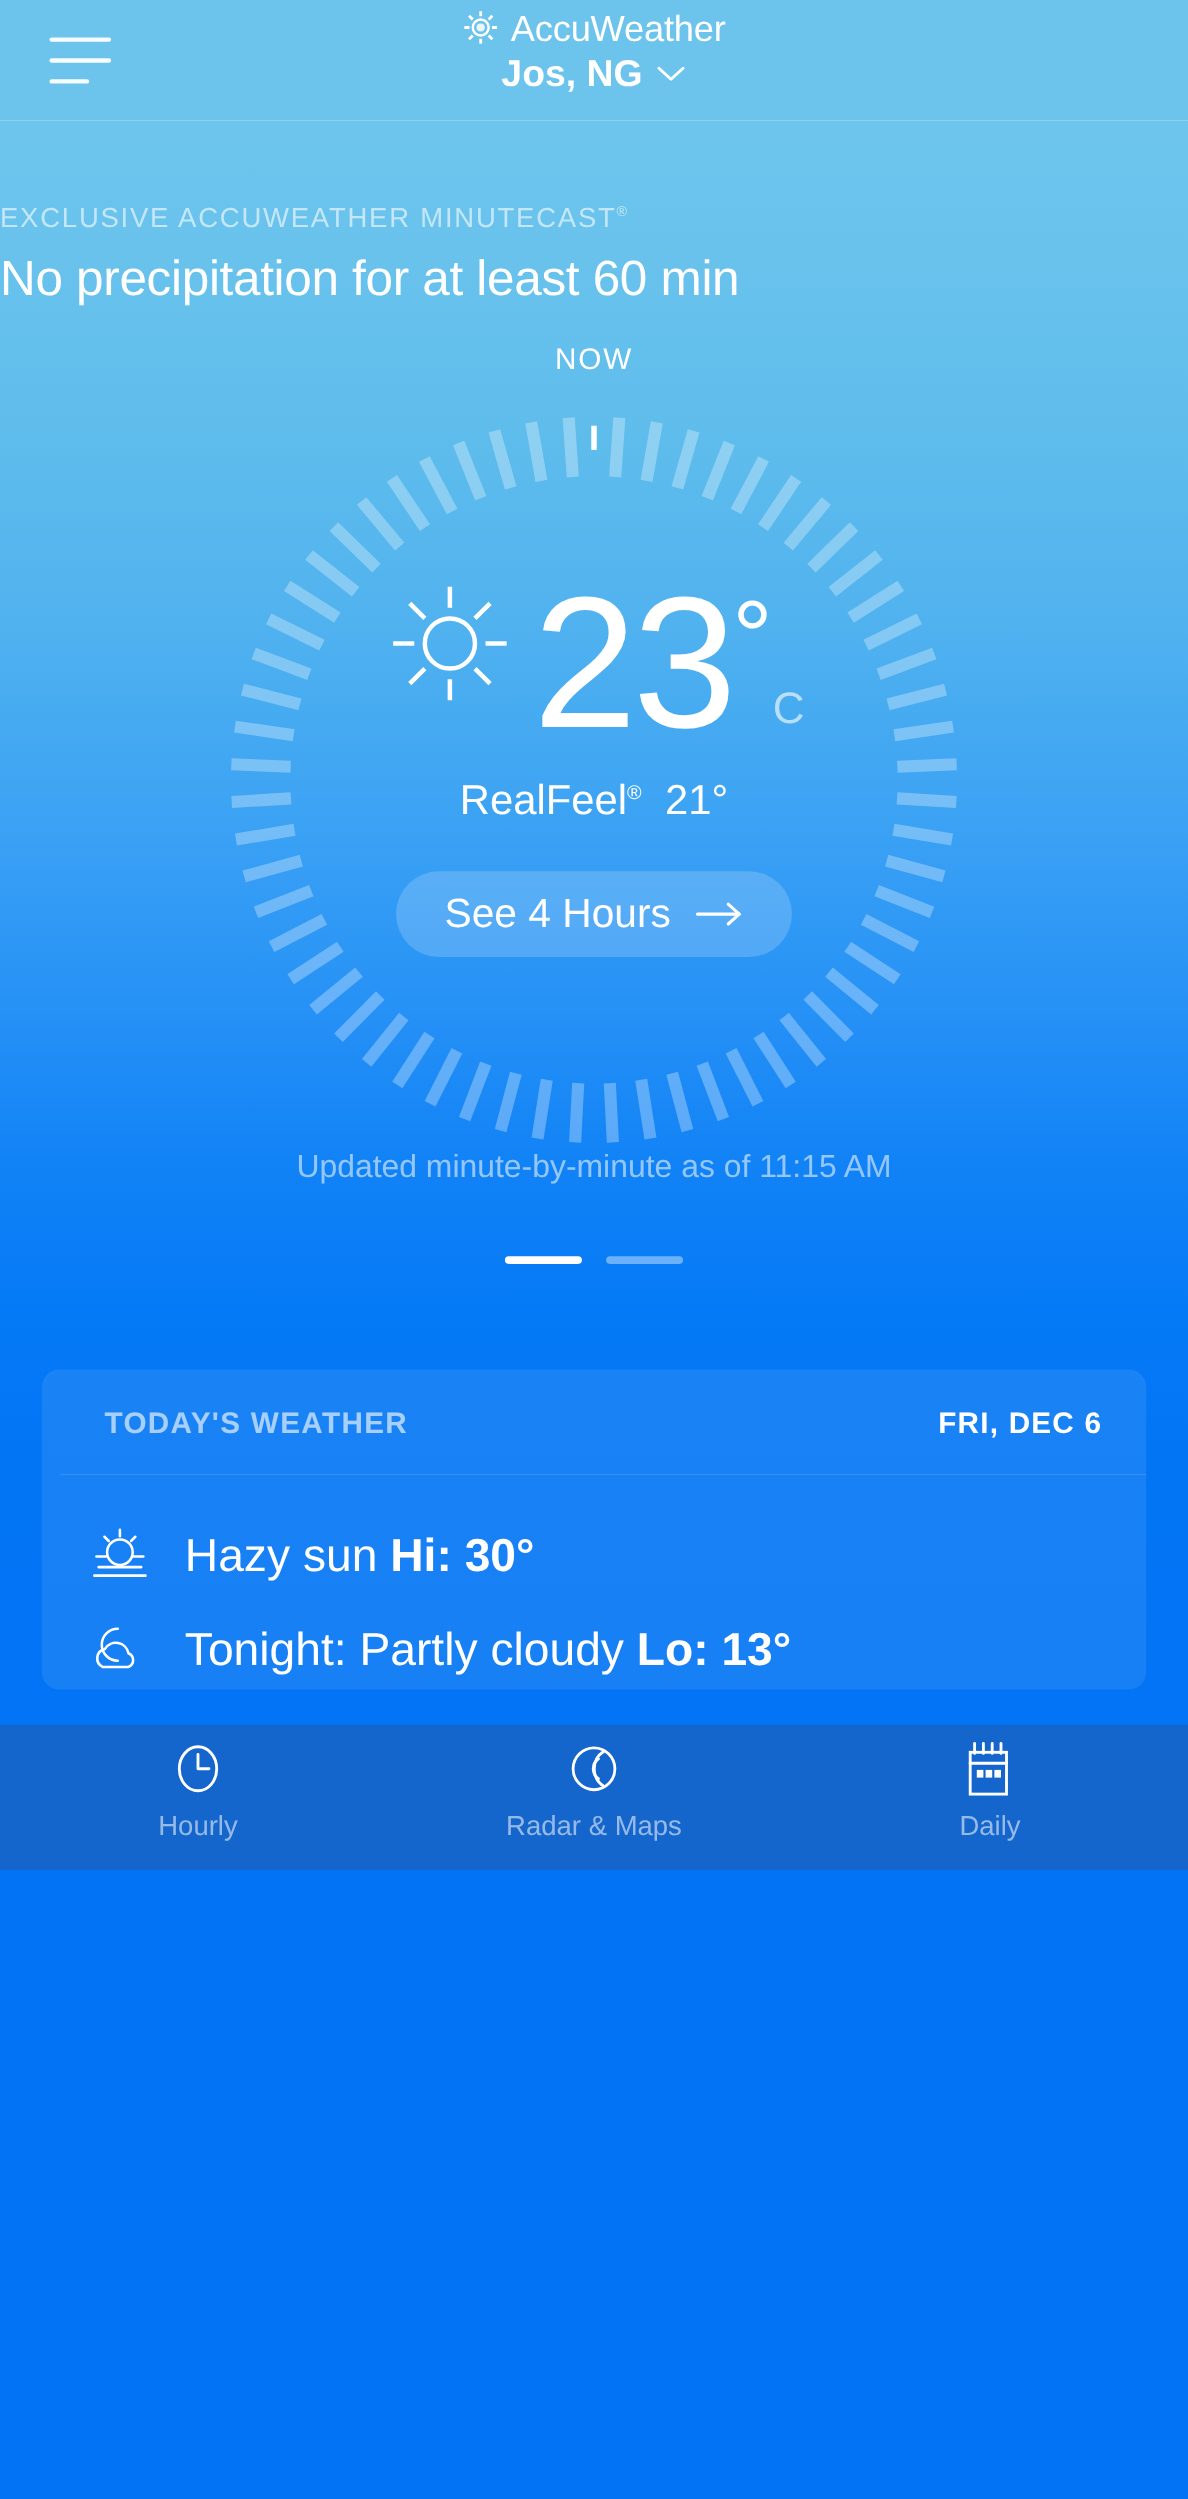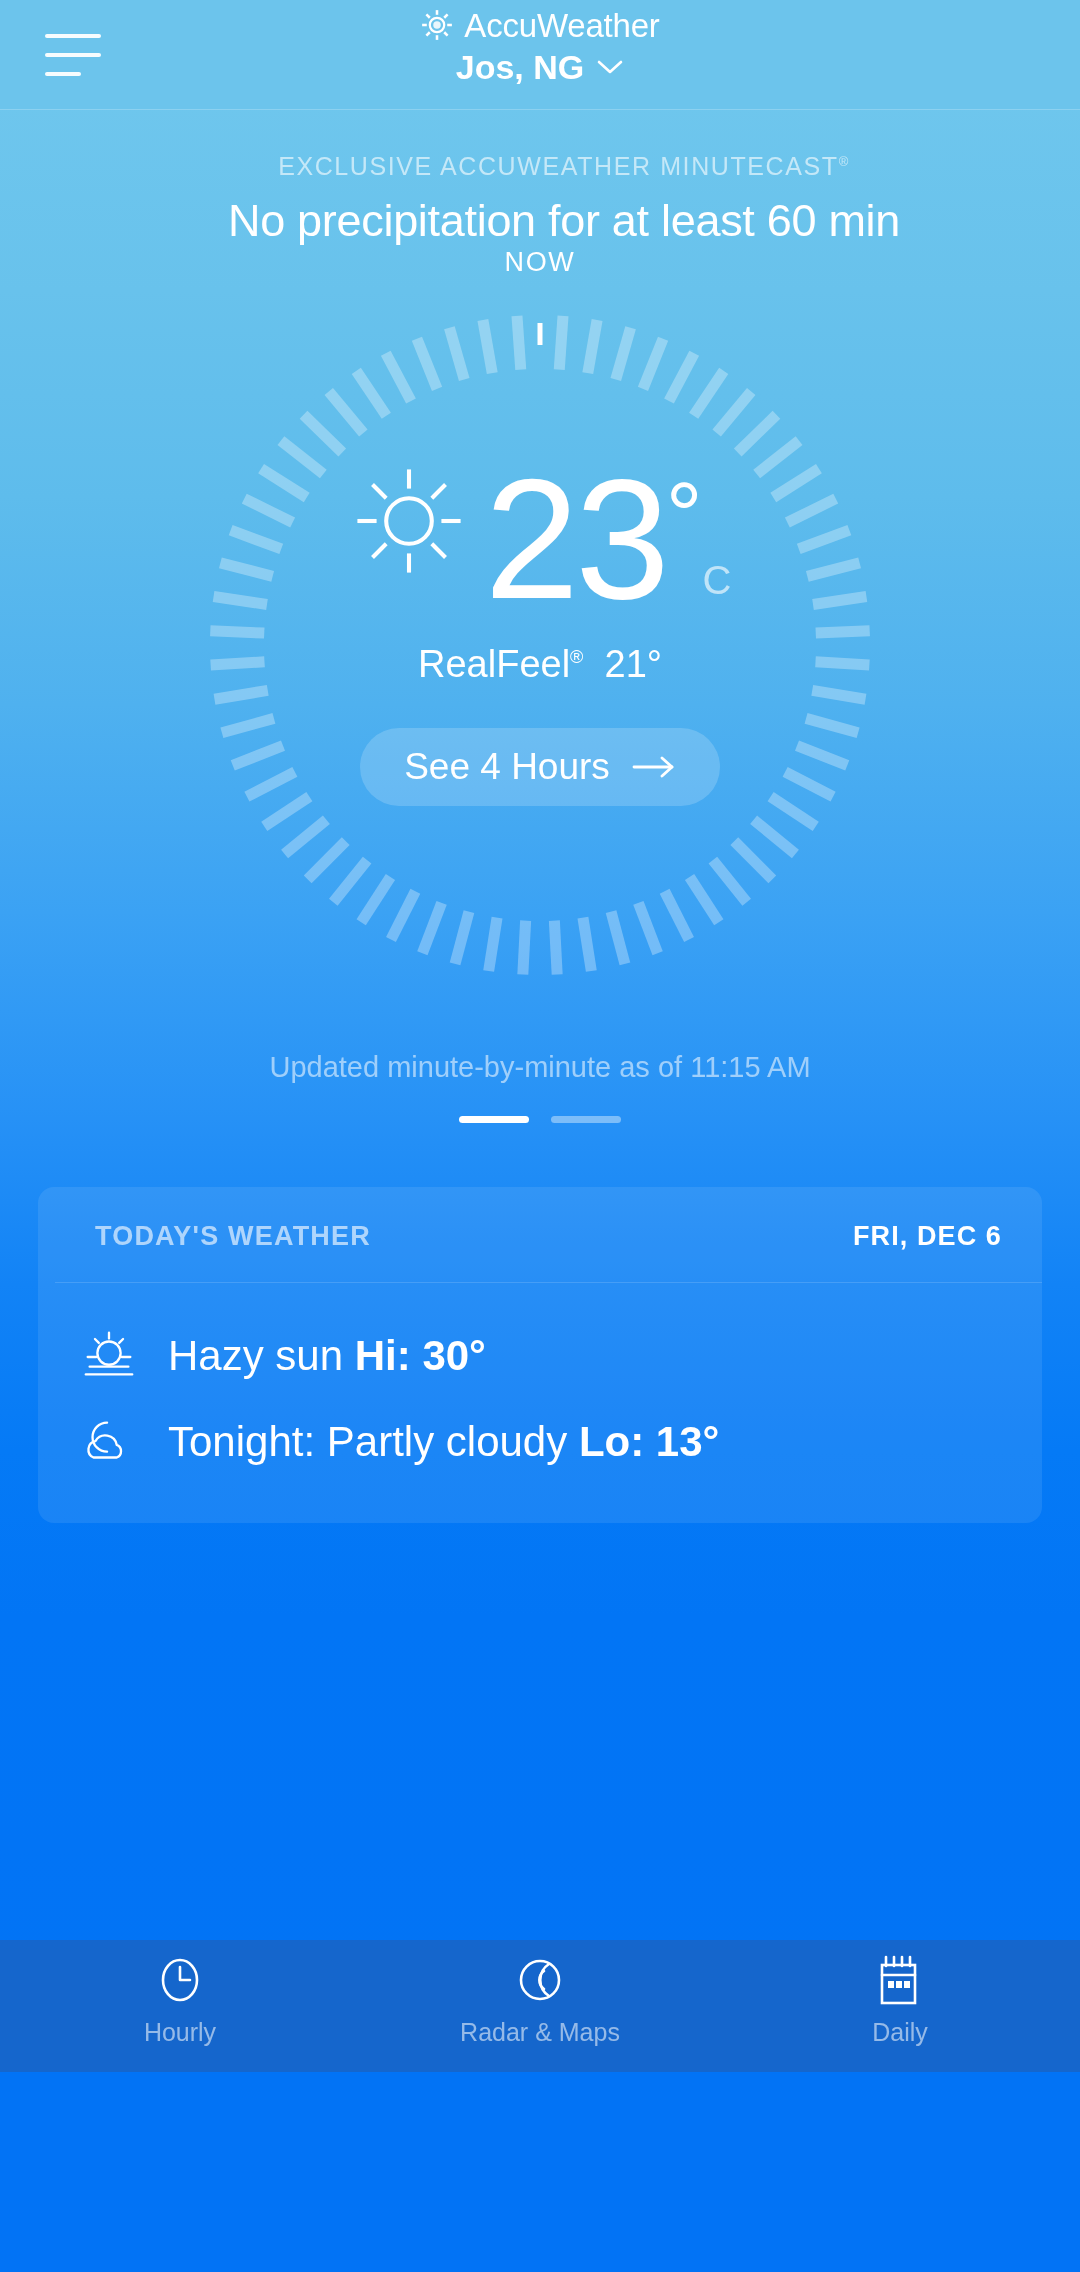--- a/index.html
+++ b/index.html
@@ -5,34 +5,34 @@
   * { margin:0; padding:0; box-sizing:border-box; }
   html,body { width:1080px; height:2272px; }
   body {
     font-family:"Liberation Sans", sans-serif;
     background:#0273f5;
     overflow:hidden;
     position:relative;
   }
   #app {
     position:absolute; inset:0;
-    width:1080px; height:2072px;
+    width:1080px; height:1700px;
     background:linear-gradient(180deg,
        #6ec6ed 0%,
        #6ec6ed 5%,
        #68c2ec 14%,
        #5ebcec 24%,
        #4fb1ef 34%,
        #3ba2f4 44%,
        #2691f6 54%,
        #1283f6 62%,
        #057af6 70%,
        #0275f5 78%,
        #0273f5 100%);
-    display:flex; flex-direction:column;
+    display:flex; flex-direction:column;gap:32px;
   }
 
   
   .header {
     height:110px; flex:0 0 110px;
     position:relative;
     background:#6cc4ec;
     border-bottom:1px solid rgba(255,255,255,0.22);
     display:flex; align-items:center;
   }
@@ -66,21 +66,21 @@
   .premium-btn {
     position:absolute; right:36px; top:50%; transform:translateY(-50%);
     background:#ffffff; border-radius:40px;
     padding:14px 24px;
     color:#e8521e; font-size:25px; font-weight:700; letter-spacing:.4px;
     white-space:nowrap; cursor:pointer; border:none;
     font-family:"Liberation Sans", sans-serif;
   }
 
   
-  .minutecast { text-align:center; margin-top:42px;padding-left:48px; }
+  .minutecast { margin-top:42px; }
   .mc-label {
     font-size:25px; letter-spacing:1.6px; color:rgba(255,255,255,0.60);
     font-weight:400; text-transform:uppercase;
   }
   .mc-label sup { font-size:13px; vertical-align:super; }
   .mc-head {
     margin-top:14px; font-size:45px; color:#ffffff; font-weight:400;
     letter-spacing:-0.3px;
   }
 

